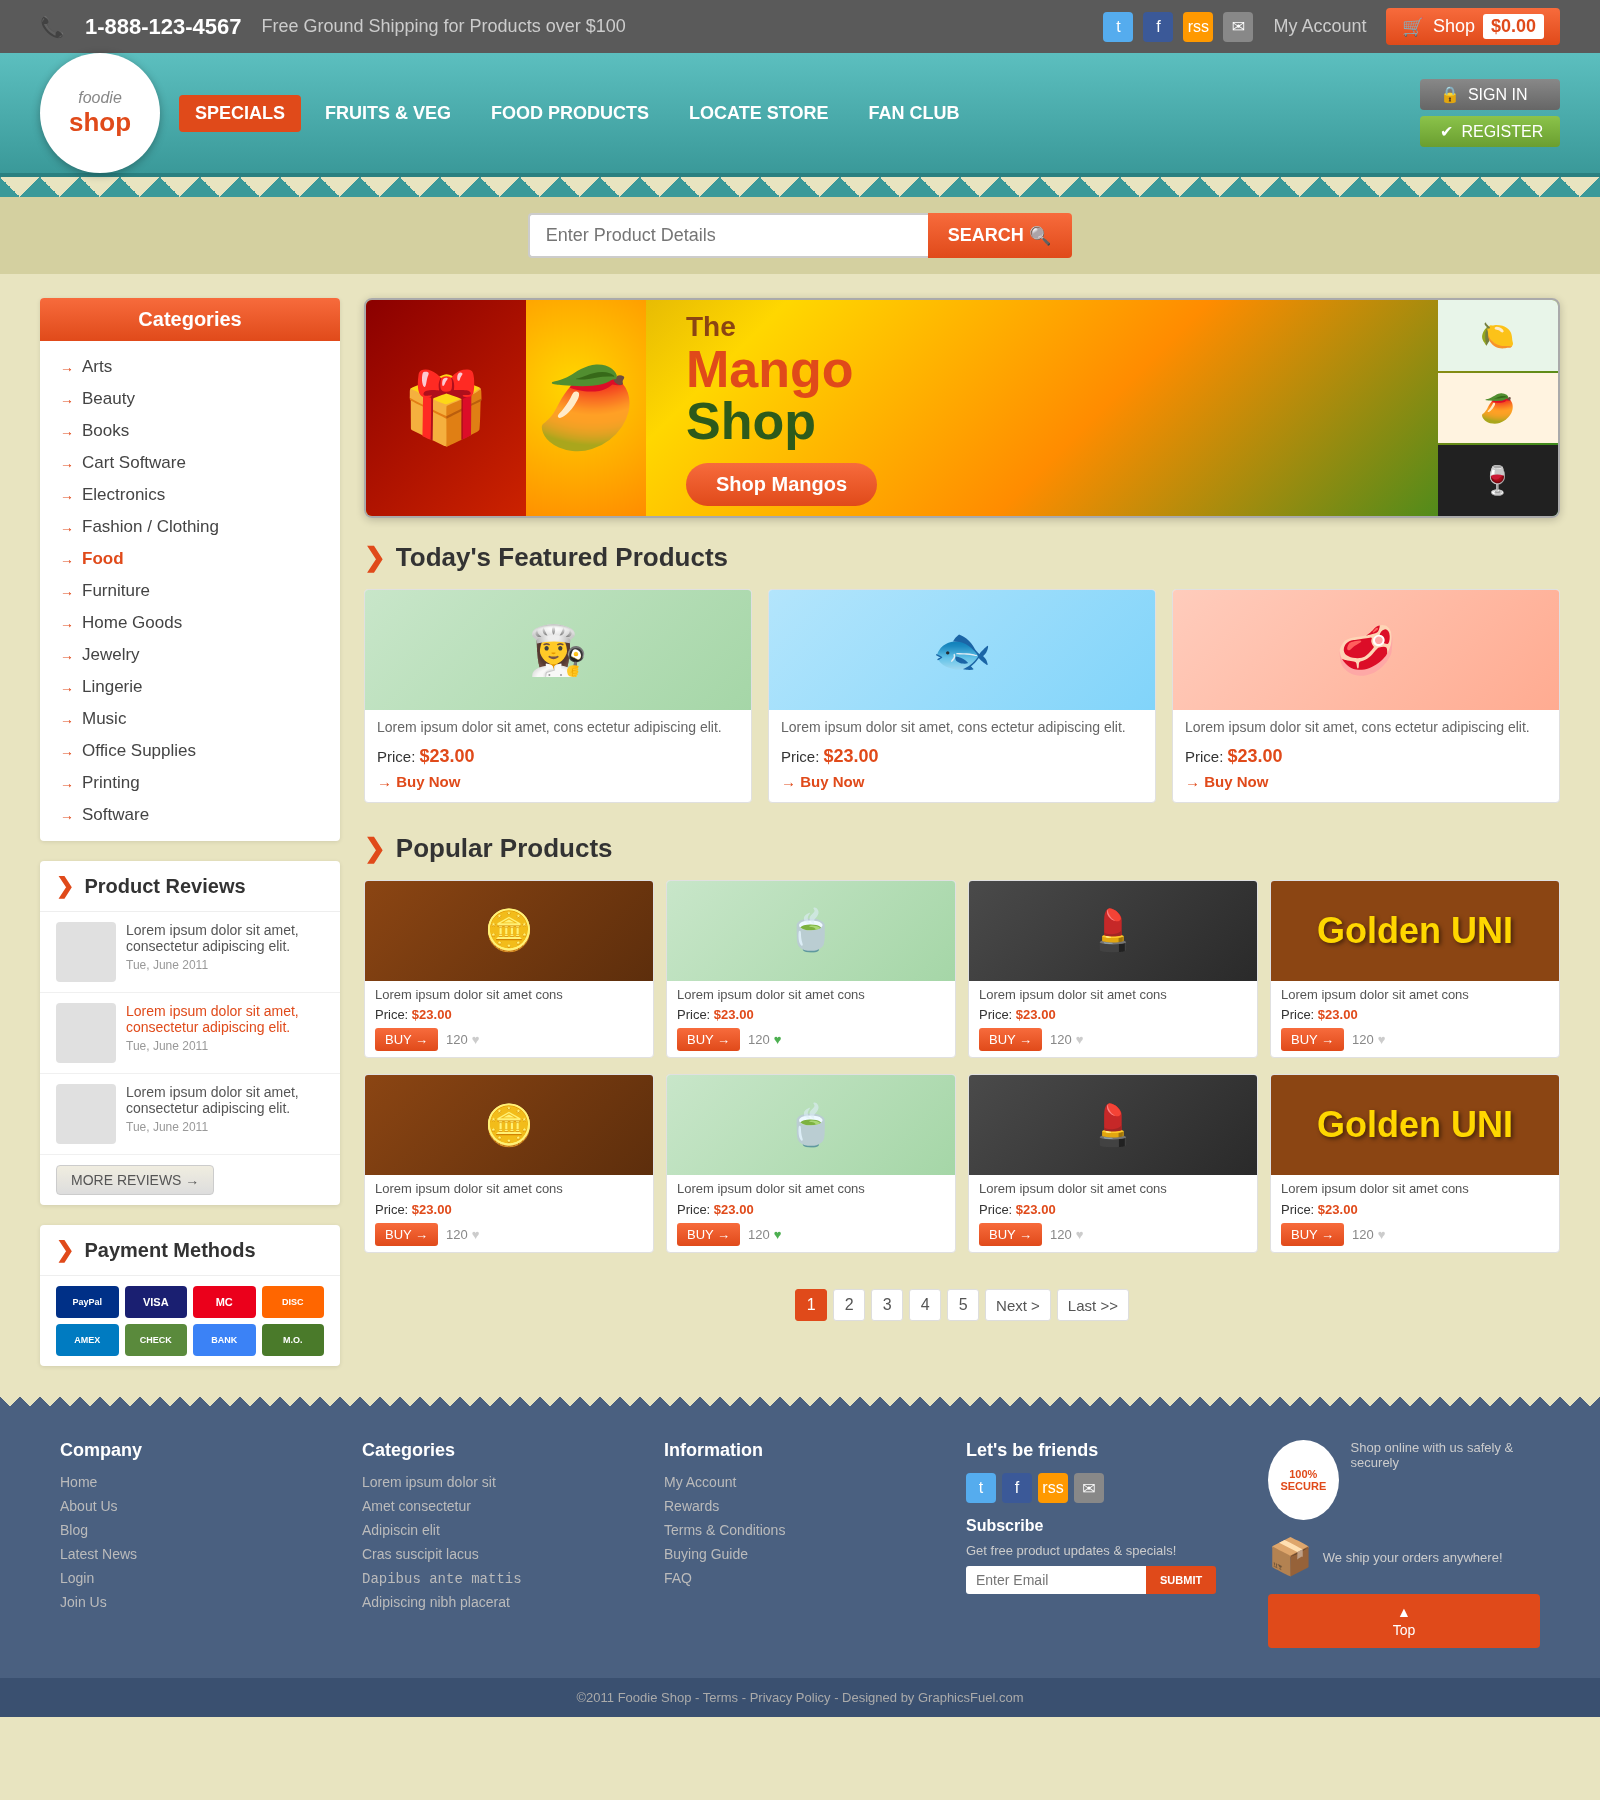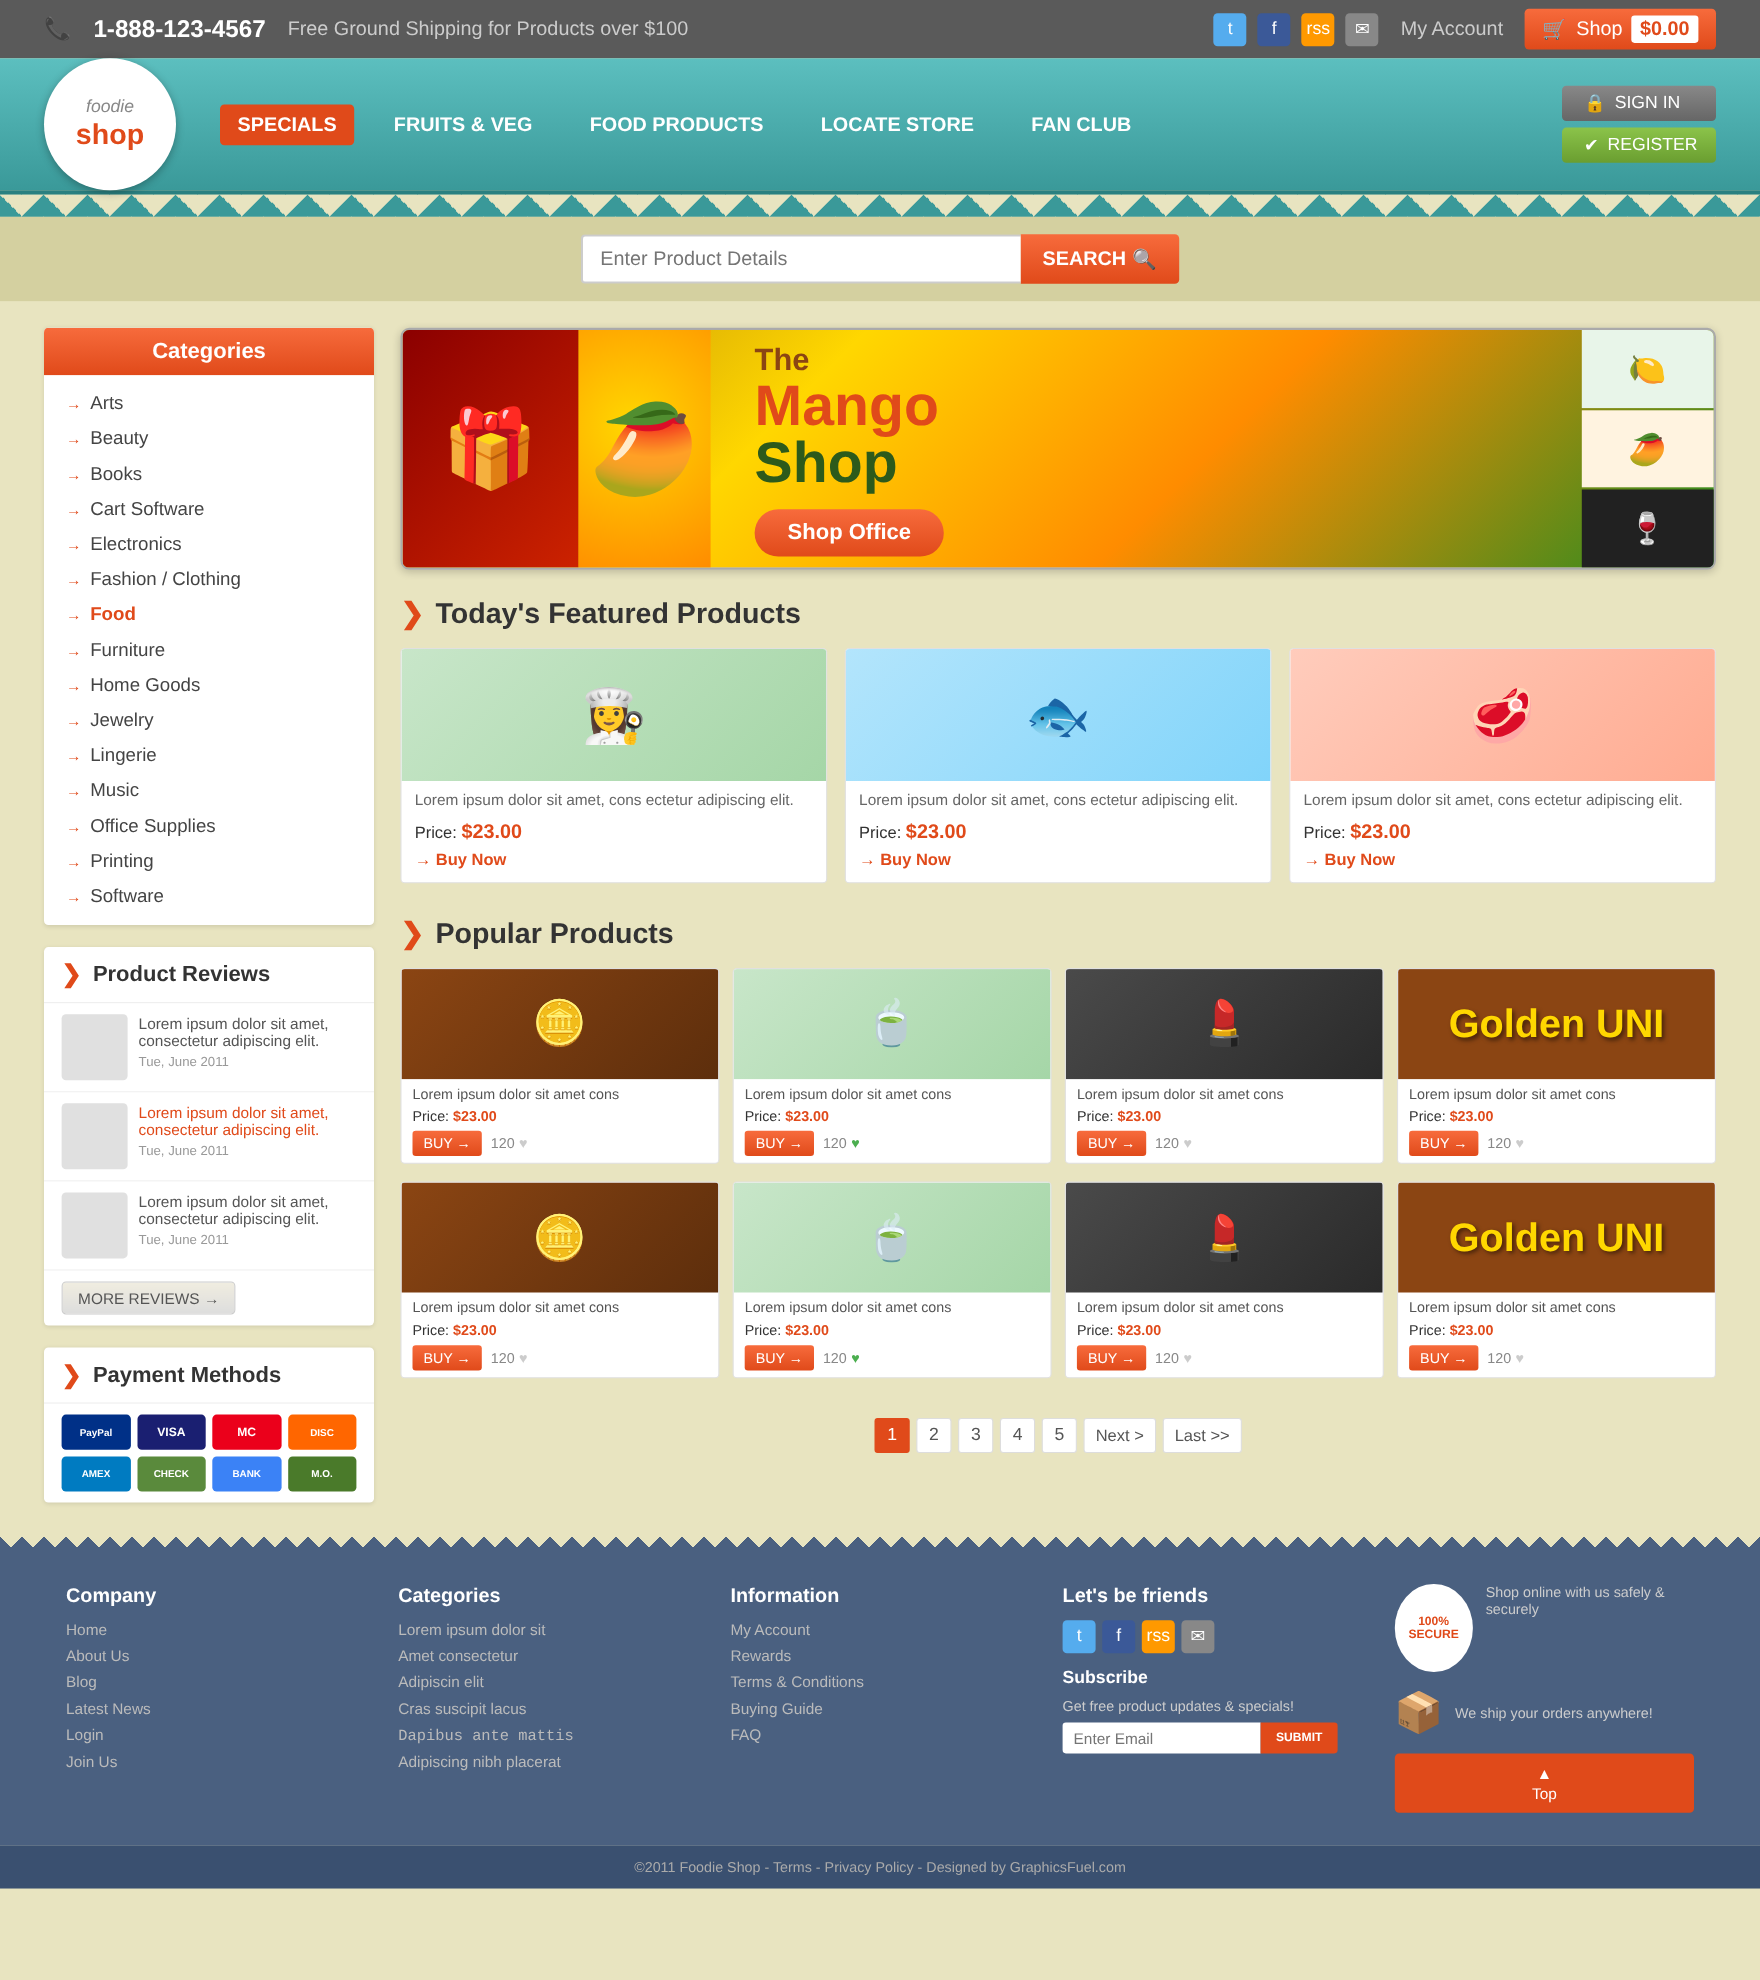--- a/index.html
+++ b/index.html
@@ -79,21 +79,21 @@
       align-items: center;
       justify-content: center;
       box-shadow: 0 2px 8px rgba(0,0,0,0.3);
       flex-direction: column;
       padding: 10px;
     }
     .logo-text-top { font-size: 16px; color: #888; font-style: italic; }
     .logo-text-sub { font-size: 26px; font-weight: bold; color: #e04a1a; }
 
     
-    .main-nav { display: flex; align-items: flex-start; gap: 20px; flex: 1; margin-left: 40px; }
+    .main-nav { display: flex; align-items: flex-start; gap: 8px; flex: 1; margin-left: 19px; }
     .nav-item {
       color: #fff;
       text-decoration: none;
       font-size: 18px;
       font-weight: bold;
       padding: 8px 16px;
       border-radius: 4px;
       white-space: nowrap;
     }
     .nav-item.active { background: #e04a1a; }
@@ -631,21 +631,21 @@
   <div class="main-area">
 
     <div class="hero-banner">
       <div style="width:160px;height:100%;background:linear-gradient(135deg,#8b0000,#cc2200);display:flex;align-items:center;justify-content:center;font-size:70px;flex-shrink:0;">🎁</div>
       <div style="width:120px;height:100%;background:radial-gradient(circle at 40% 40%,#ffd700,#ff8c00);display:flex;align-items:center;justify-content:center;font-size:80px;flex-shrink:0;">🥭</div>
       <div class="hero-main">
         <div class="hero-text">
           <div class="hero-text the">The</div>
           <div class="hero-text mango">Mango</div>
           <div class="hero-text shop-word">Shop</div>
-          <button class="hero-shop-btn">Shop Office</button>
+          <button class="hero-shop-btn">Shop Mangos</button>
         </div>
       </div>
       <div class="hero-right">
         <div class="hero-right-img" style="background:#e8f5e9;">🍋</div>
         <div class="hero-right-img" style="background:#fff3e0;">🥭</div>
         <div class="hero-right-img" style="background:#212121;">🍷</div>
       </div>
     </div>
 
     <div class="section-title">

